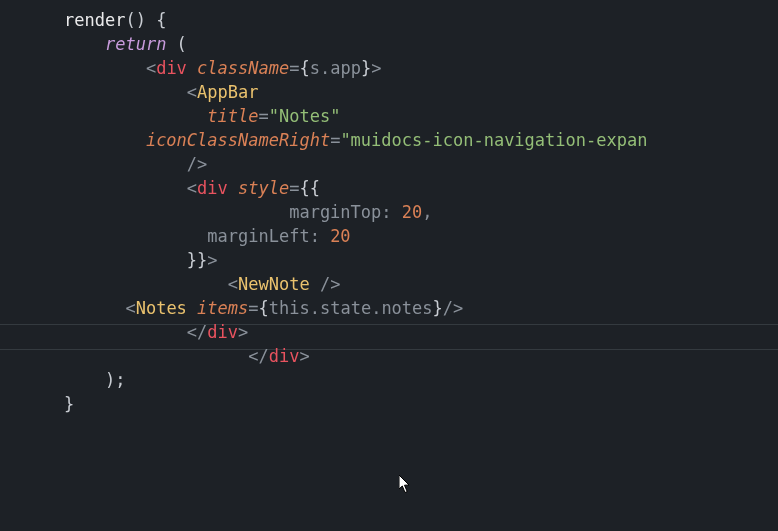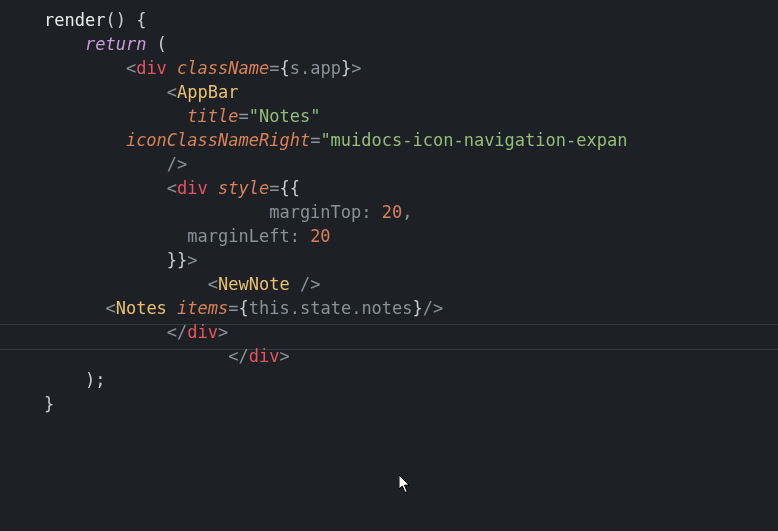--- a/index.html
+++ b/index.html
@@ -22,21 +22,21 @@
     left: 0;
     width: 778px;
     height: 24px;
     border-top: 1px solid rgba(160,170,180,0.18);
     border-bottom: 1px solid rgba(160,170,180,0.18);
     pointer-events: none;
   }
   pre.code {
     position: relative;
     margin: 0;
-    padding: 8px 0 0 44px;
+    padding: 8px 0 0 64px;
     line-height: 24px;
     font-family: inherit;
     font-size: inherit;
     white-space: pre;
     color: #8a919a;
     z-index: 1;
   }
   .t-def      { color: #ebebec; }
   .t-key      { color: #c89bdc; font-style: italic; }
   .t-punc     { color: #8a919a; }

